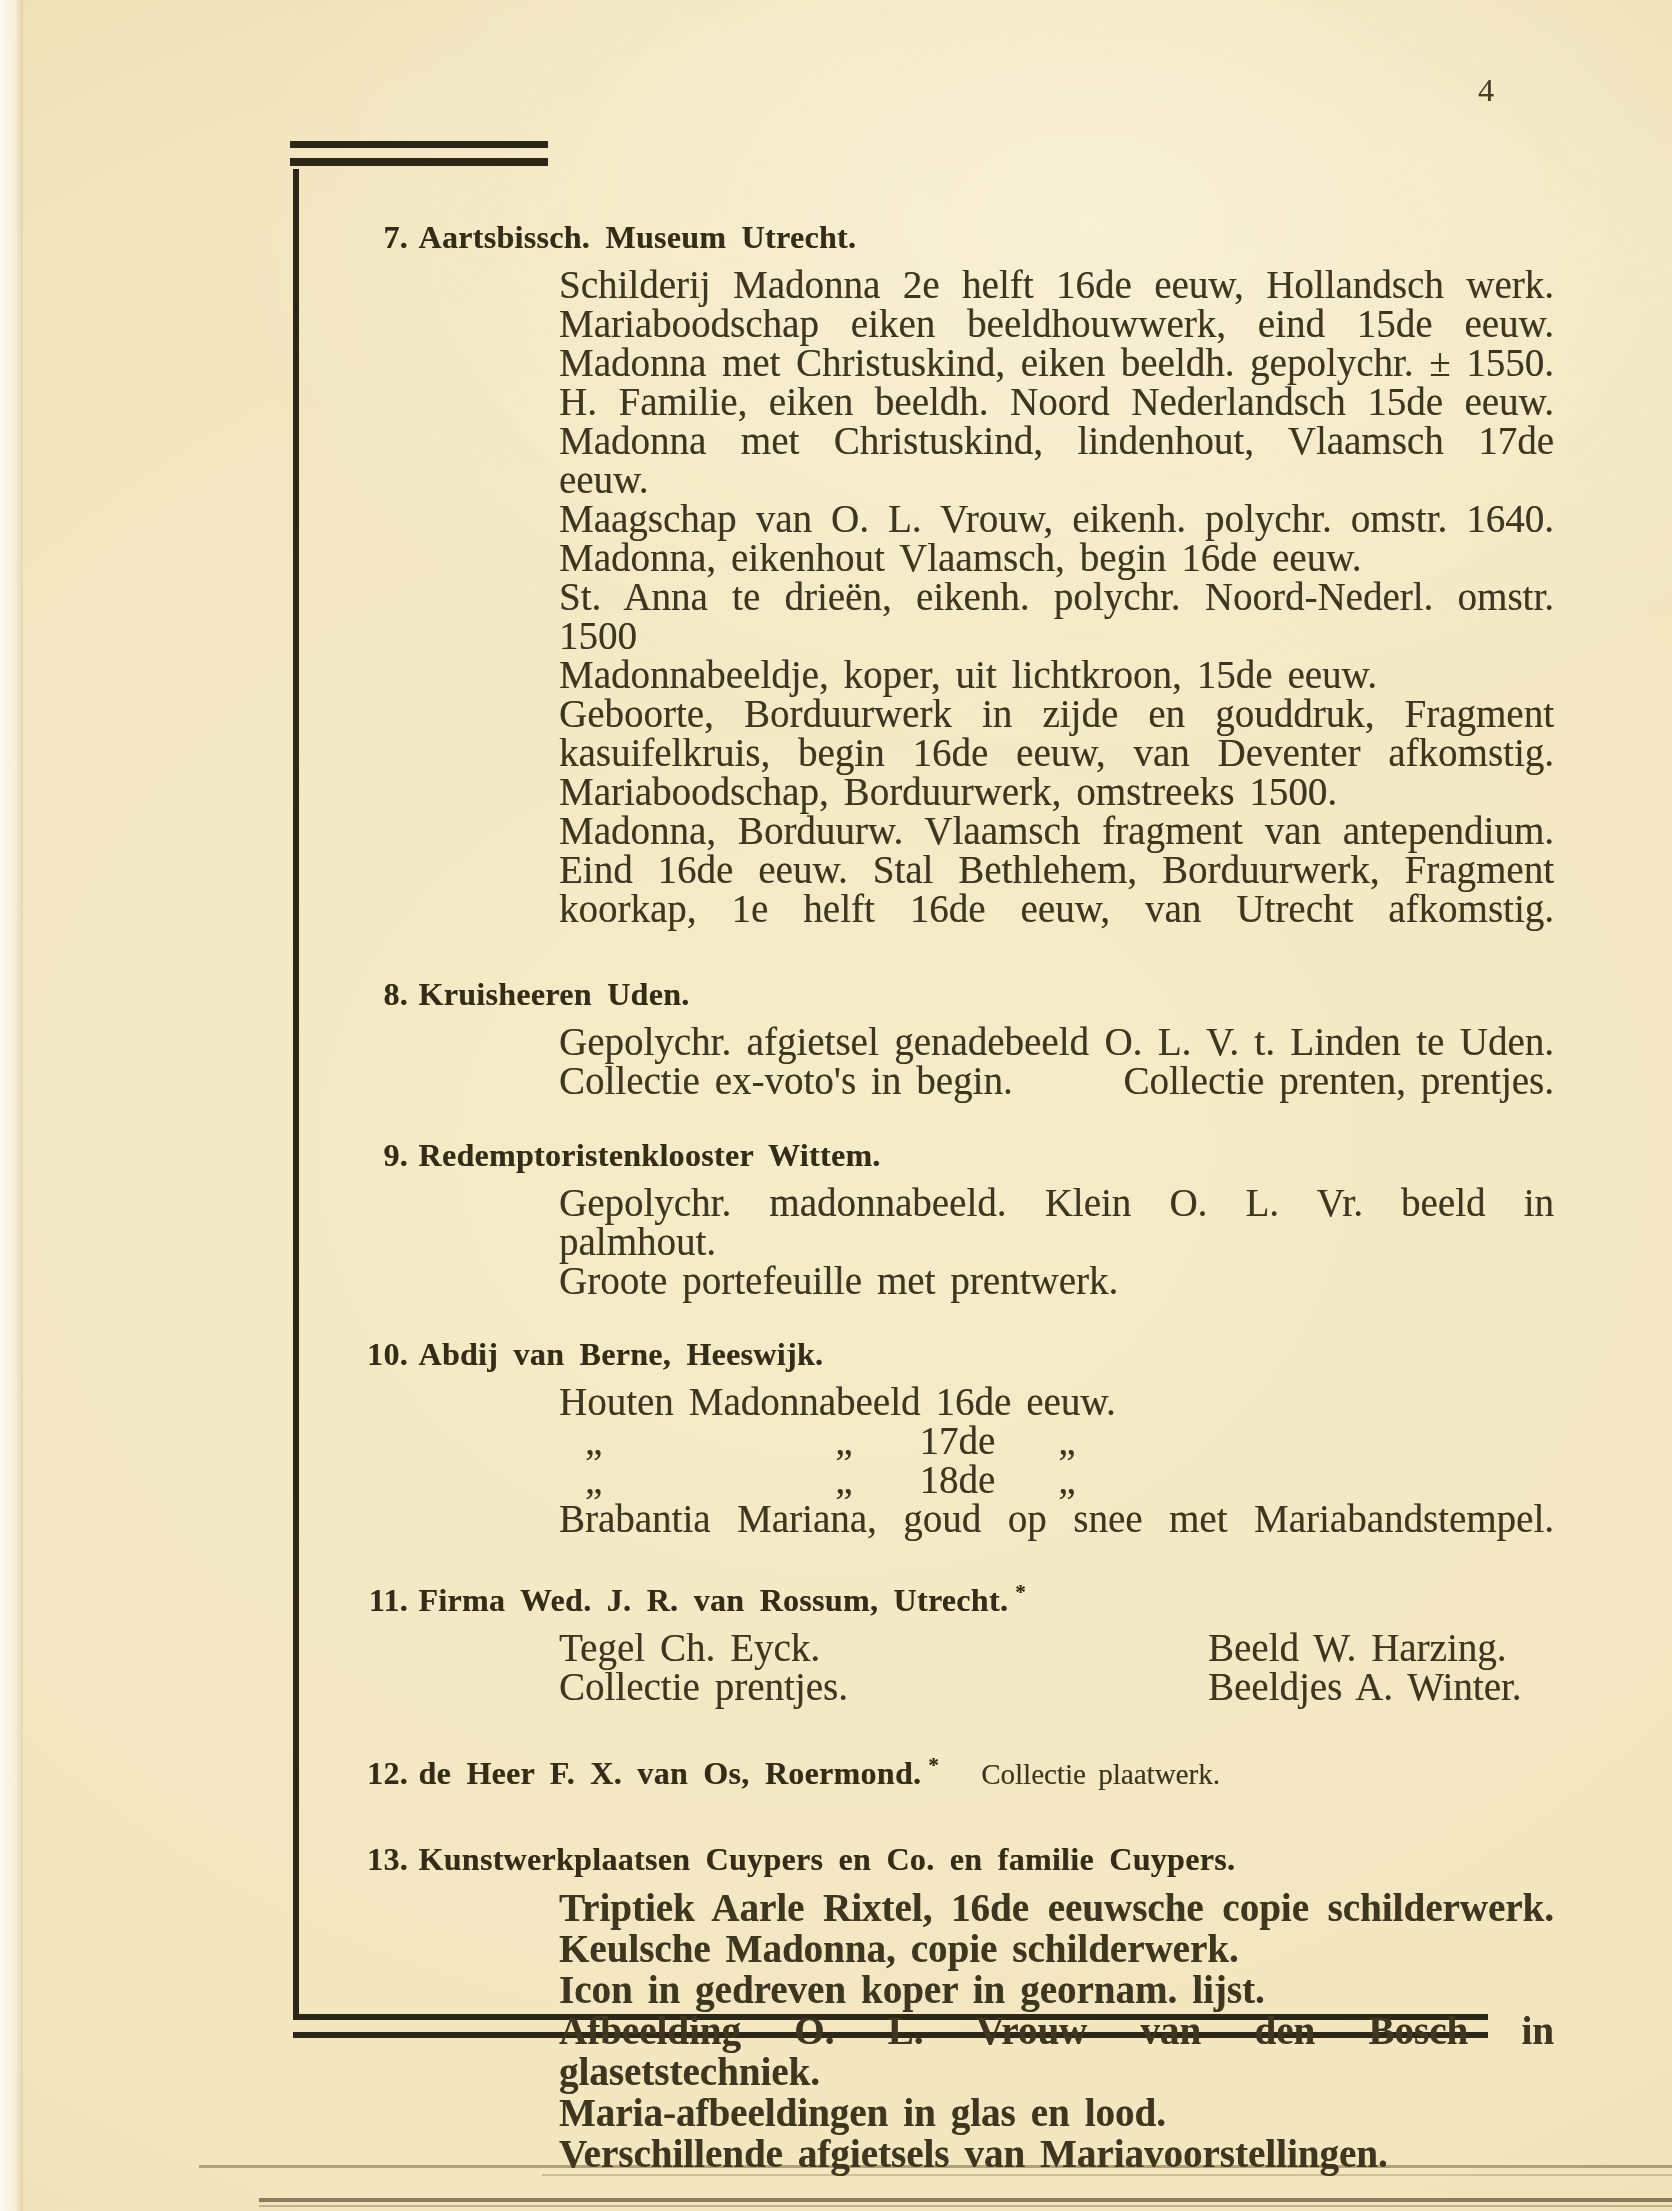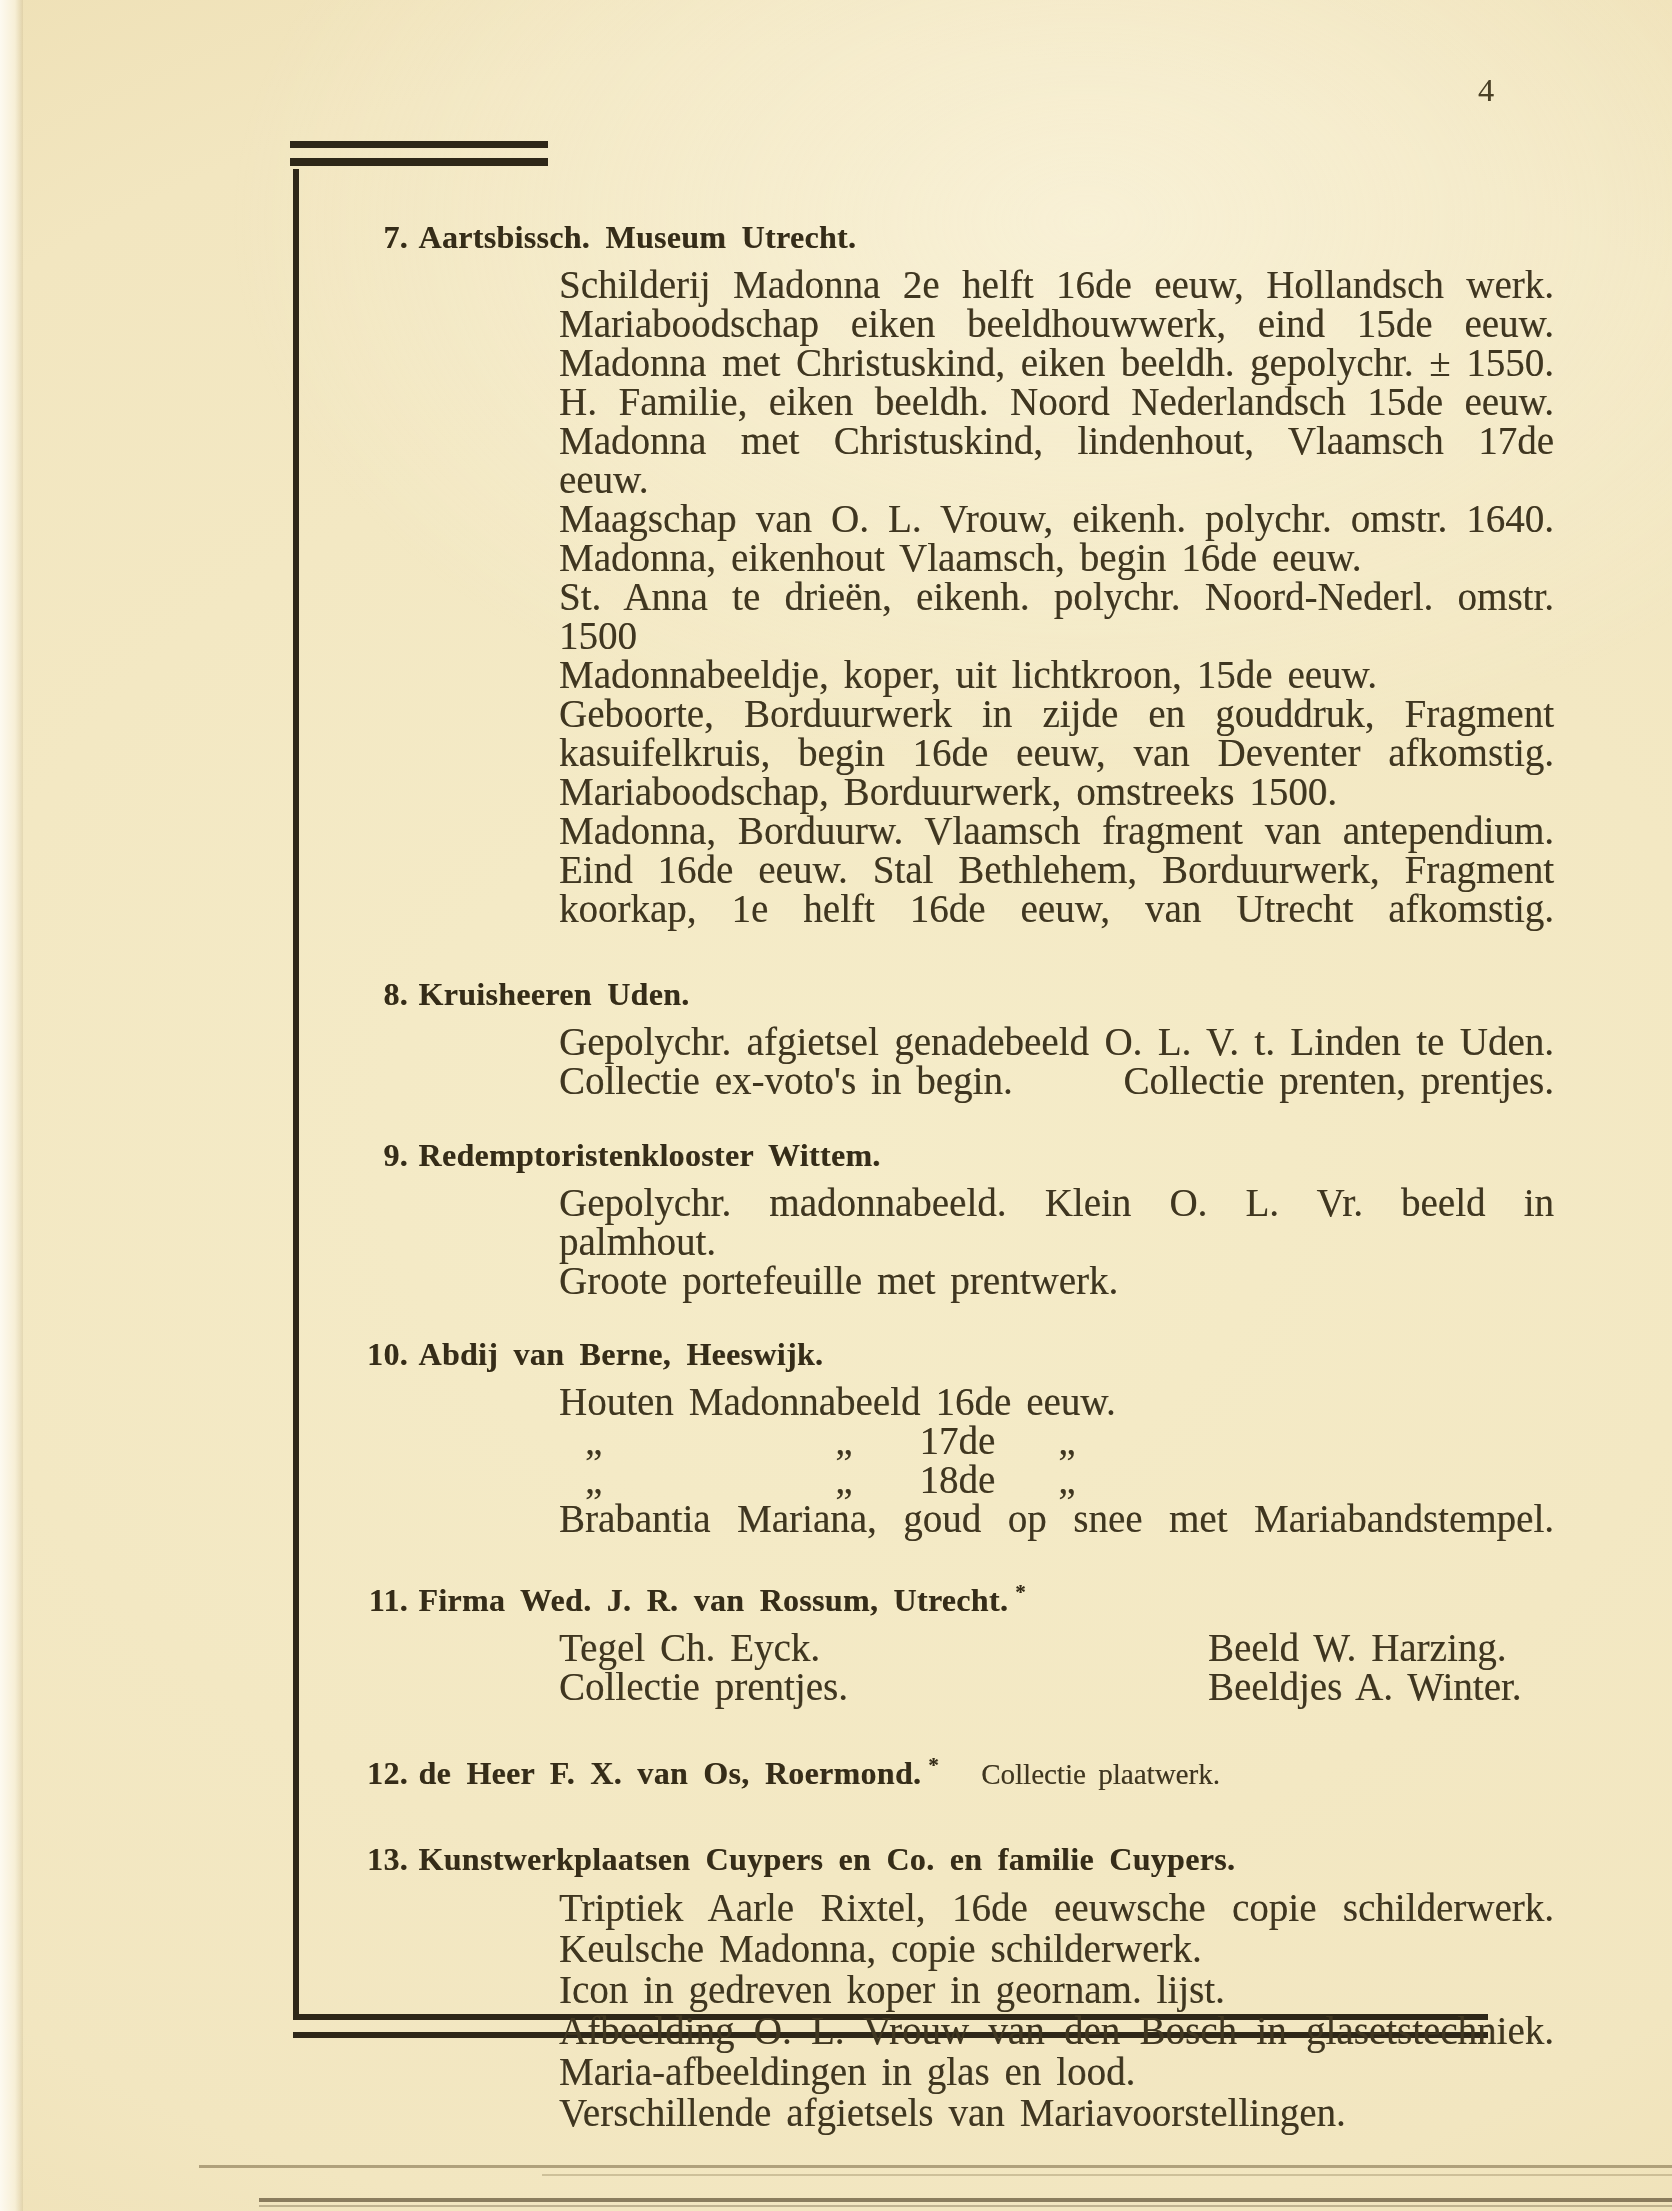--- a/index.html
+++ b/index.html
@@ -31,21 +31,21 @@
   .sec{margin:0;}
   .hrow{line-height:42px;margin-bottom:7px;font-size:32px;font-weight:bold;color:#352c18;
     word-spacing:7px;letter-spacing:0.3px;text-shadow:0.3px 0.3px 0.4px rgba(53,44,24,.45);}
   .num{display:inline-block;width:58px;text-align:right;margin-right:10.5px;}
   .star{font-size:21px;vertical-align:12.2px;margin-left:7px;font-weight:bold;}
   .trail{font-weight:normal;font-size:29px;color:#3f3620;word-spacing:5.2px;margin-left:42px;
     text-shadow:0.3px 0.3px 0.3px rgba(62,52,30,.5);letter-spacing:0;}
   .body{margin-left:209px;width:995px;font-size:39px;word-spacing:5.2px;
     text-shadow:0.3px 0.3px 0.3px rgba(62,52,30,.5);}
   .line{line-height:39px;}
-  .lh-lg .line{line-height:41px;}
+  .lh-lg .line{line-height:41px;font-weight:bold;}
   .line.fill{text-align:justify;text-align-last:justify;}
   .split{display:flex;justify-content:space-between;}
   .cols{display:flex;}
   .col-left{width:649px;}
   .col-right{flex:1;}
   .ditto .dm{display:inline-block;}
   .ditto .a{margin-left:26px;}
   .ditto .b{margin-left:218px;}
   .ditto .cent{display:inline-block;margin-left:52px;}
   .ditto .c{margin-left:48px;}

